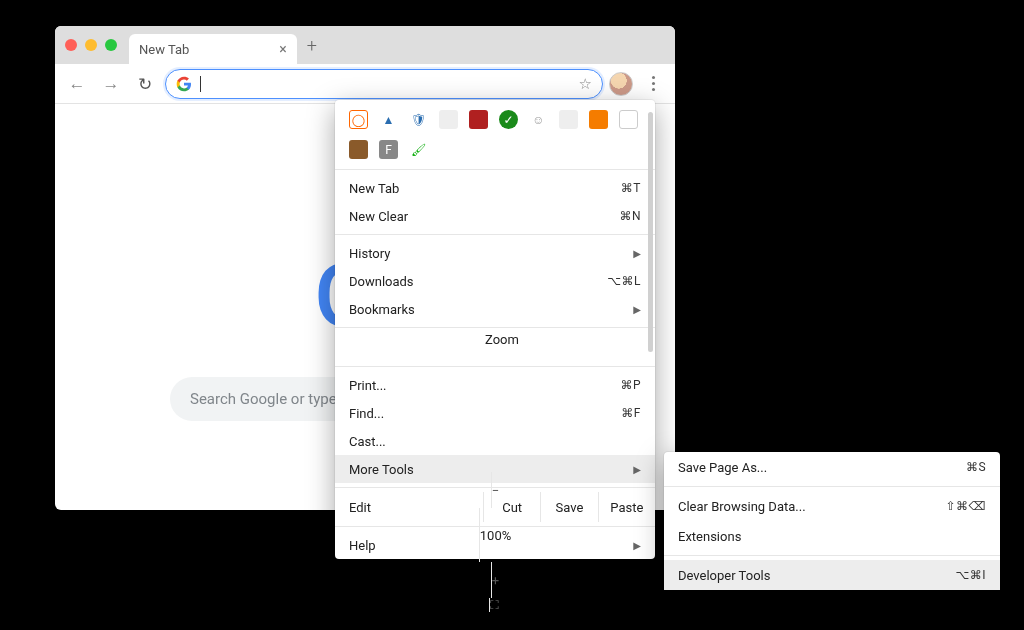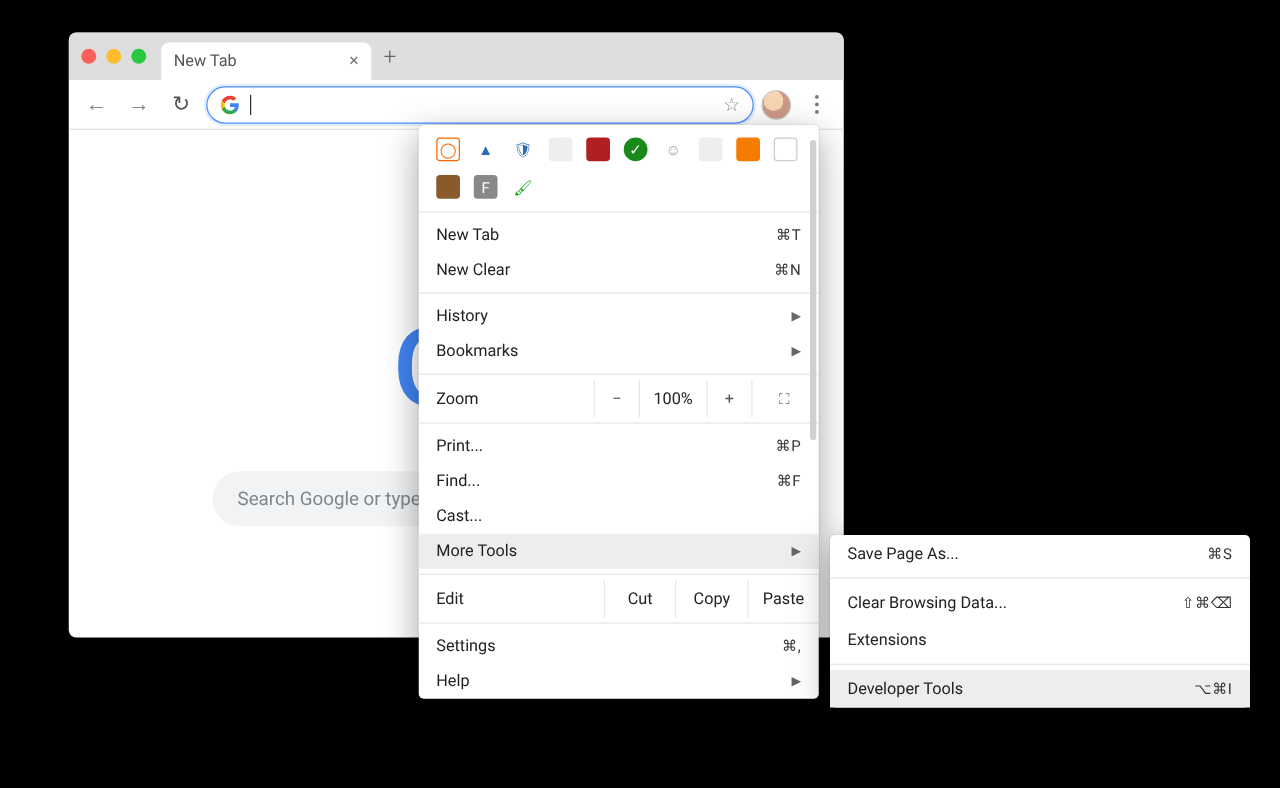--- a/index.html
+++ b/index.html
@@ -30,29 +30,29 @@
 
   .menu { position:absolute; background:#fff; border-radius:4px; box-shadow: 0 8px 28px rgba(0,0,0,.35), 0 0 0 1px rgba(0,0,0,.05); font-size:13px; color:#222; }
   .main-menu { left:335px; top:100px; width:320px; }
   .ext-row { padding:10px 14px 6px; display:flex; flex-wrap:wrap; gap:11px; }
   .ext { width:19px; height:19px; border-radius:3px; display:flex;align-items:center;justify-content:center; font-size:12px; color:#fff;}
   .sep { height:1px; background:#e6e6e6; margin:4px 0; }
   .mi { display:flex; align-items:center; height:28px; padding:0 14px; justify-content:space-between; cursor:default;}
   .mi:hover, .mi.hovered { background:#ededed; }
   .mi .shortcut { color:#333; font-size:12px; letter-spacing:0.5px;}
   .mi .chevron { color:#666; font-size:10px; }
-  .zoom-row { display:flex; align-items:center; height:30px; }
+  .zoom-row { display:flex; align-items:center; height:30px;flex-direction:column; }
   .zoom-row .zlab { padding-left:14px; flex:0 0 140px; }
   .zbtn { flex:0 0 36px; text-align:center; border-left:1px solid #e6e6e6; height:100%; display:flex;align-items:center;justify-content:center; color:#555;}
   .zval { flex:0 0 54px; text-align:left; border-left:1px solid #e6e6e6; height:100%; display:flex;align-items:center;justify-content:center;}
   .fs { flex:1; border-left:1px solid #e6e6e6; height:100%; display:flex;align-items:center;justify-content:center; font-size:12px; color:#777; letter-spacing:2px;}
   .edit-row { display:flex; height:30px; align-items:center; }
   .edit-row .elab{ padding-left:14px; flex:0 0 148px;}
   .ebtn { flex:1; text-align:center; border-left:1px solid #e6e6e6; height:100%; display:flex;align-items:center;justify-content:center;}
-  .submenu { left:664px; top:428px; width:336px; }
+  .submenu { left:664px; top:452px; width:336px; }
   .submenu .mi { height:30px; }
   .scroll-hint{position:absolute;right:2px;top:12px;width:5px;height:240px;background:#d0d0d0;border-radius:3px;}
 </style>
 </head>
 <body>
 
 <div class="window">
   <div class="titlebar">
     <div class="traffic">
       <div class="tl red"></div>
@@ -125,20 +125,24 @@
   <div class="mi">
       <span>New Clear</span>
       <span class="shortcut">⌘N</span>
     </div>
   <div class="sep"></div>
   <div class="mi">
       <span>History</span>
       <span class="chevron">▶</span>
     </div>
   <div class="mi">
+      <span>Downloads</span>
+      <span class="shortcut">⌥⌘L</span>
+    </div>
+  <div class="mi">
       <span>Bookmarks</span>
       <span class="chevron">▶</span>
     </div>
   <div class="sep"></div>
   <div class="zoom-row">
     <span class="zlab">Zoom</span>
     <span class="zbtn">−</span>
     <span class="zval">100%</span>
     <span class="zbtn">+</span>
     <span class="fs">⛶</span>
@@ -157,28 +161,24 @@
       <span></span>
     </div>
   <div class="mi hovered">
       <span>More Tools</span>
       <span class="chevron">▶</span>
     </div>
   <div class="sep"></div>
   <div class="edit-row">
     <span class="elab">Edit</span>
     <span class="ebtn">Cut</span>
-    <span class="ebtn">Copy</span>
+    <span class="ebtn">Save</span>
     <span class="ebtn">Paste</span>
   </div>
   <div class="sep"></div>
-  <div class="mi">
-      <span>Settings</span>
-      <span class="shortcut">⌘,</span>
-    </div>
   <div class="mi">
       <span>Help</span>
       <span class="chevron">▶</span>
     </div>
 </div>
 
 <div class="menu submenu">
   <div class="mi">
       <span>Save Page As...</span>
       <span class="shortcut">⌘S</span>

